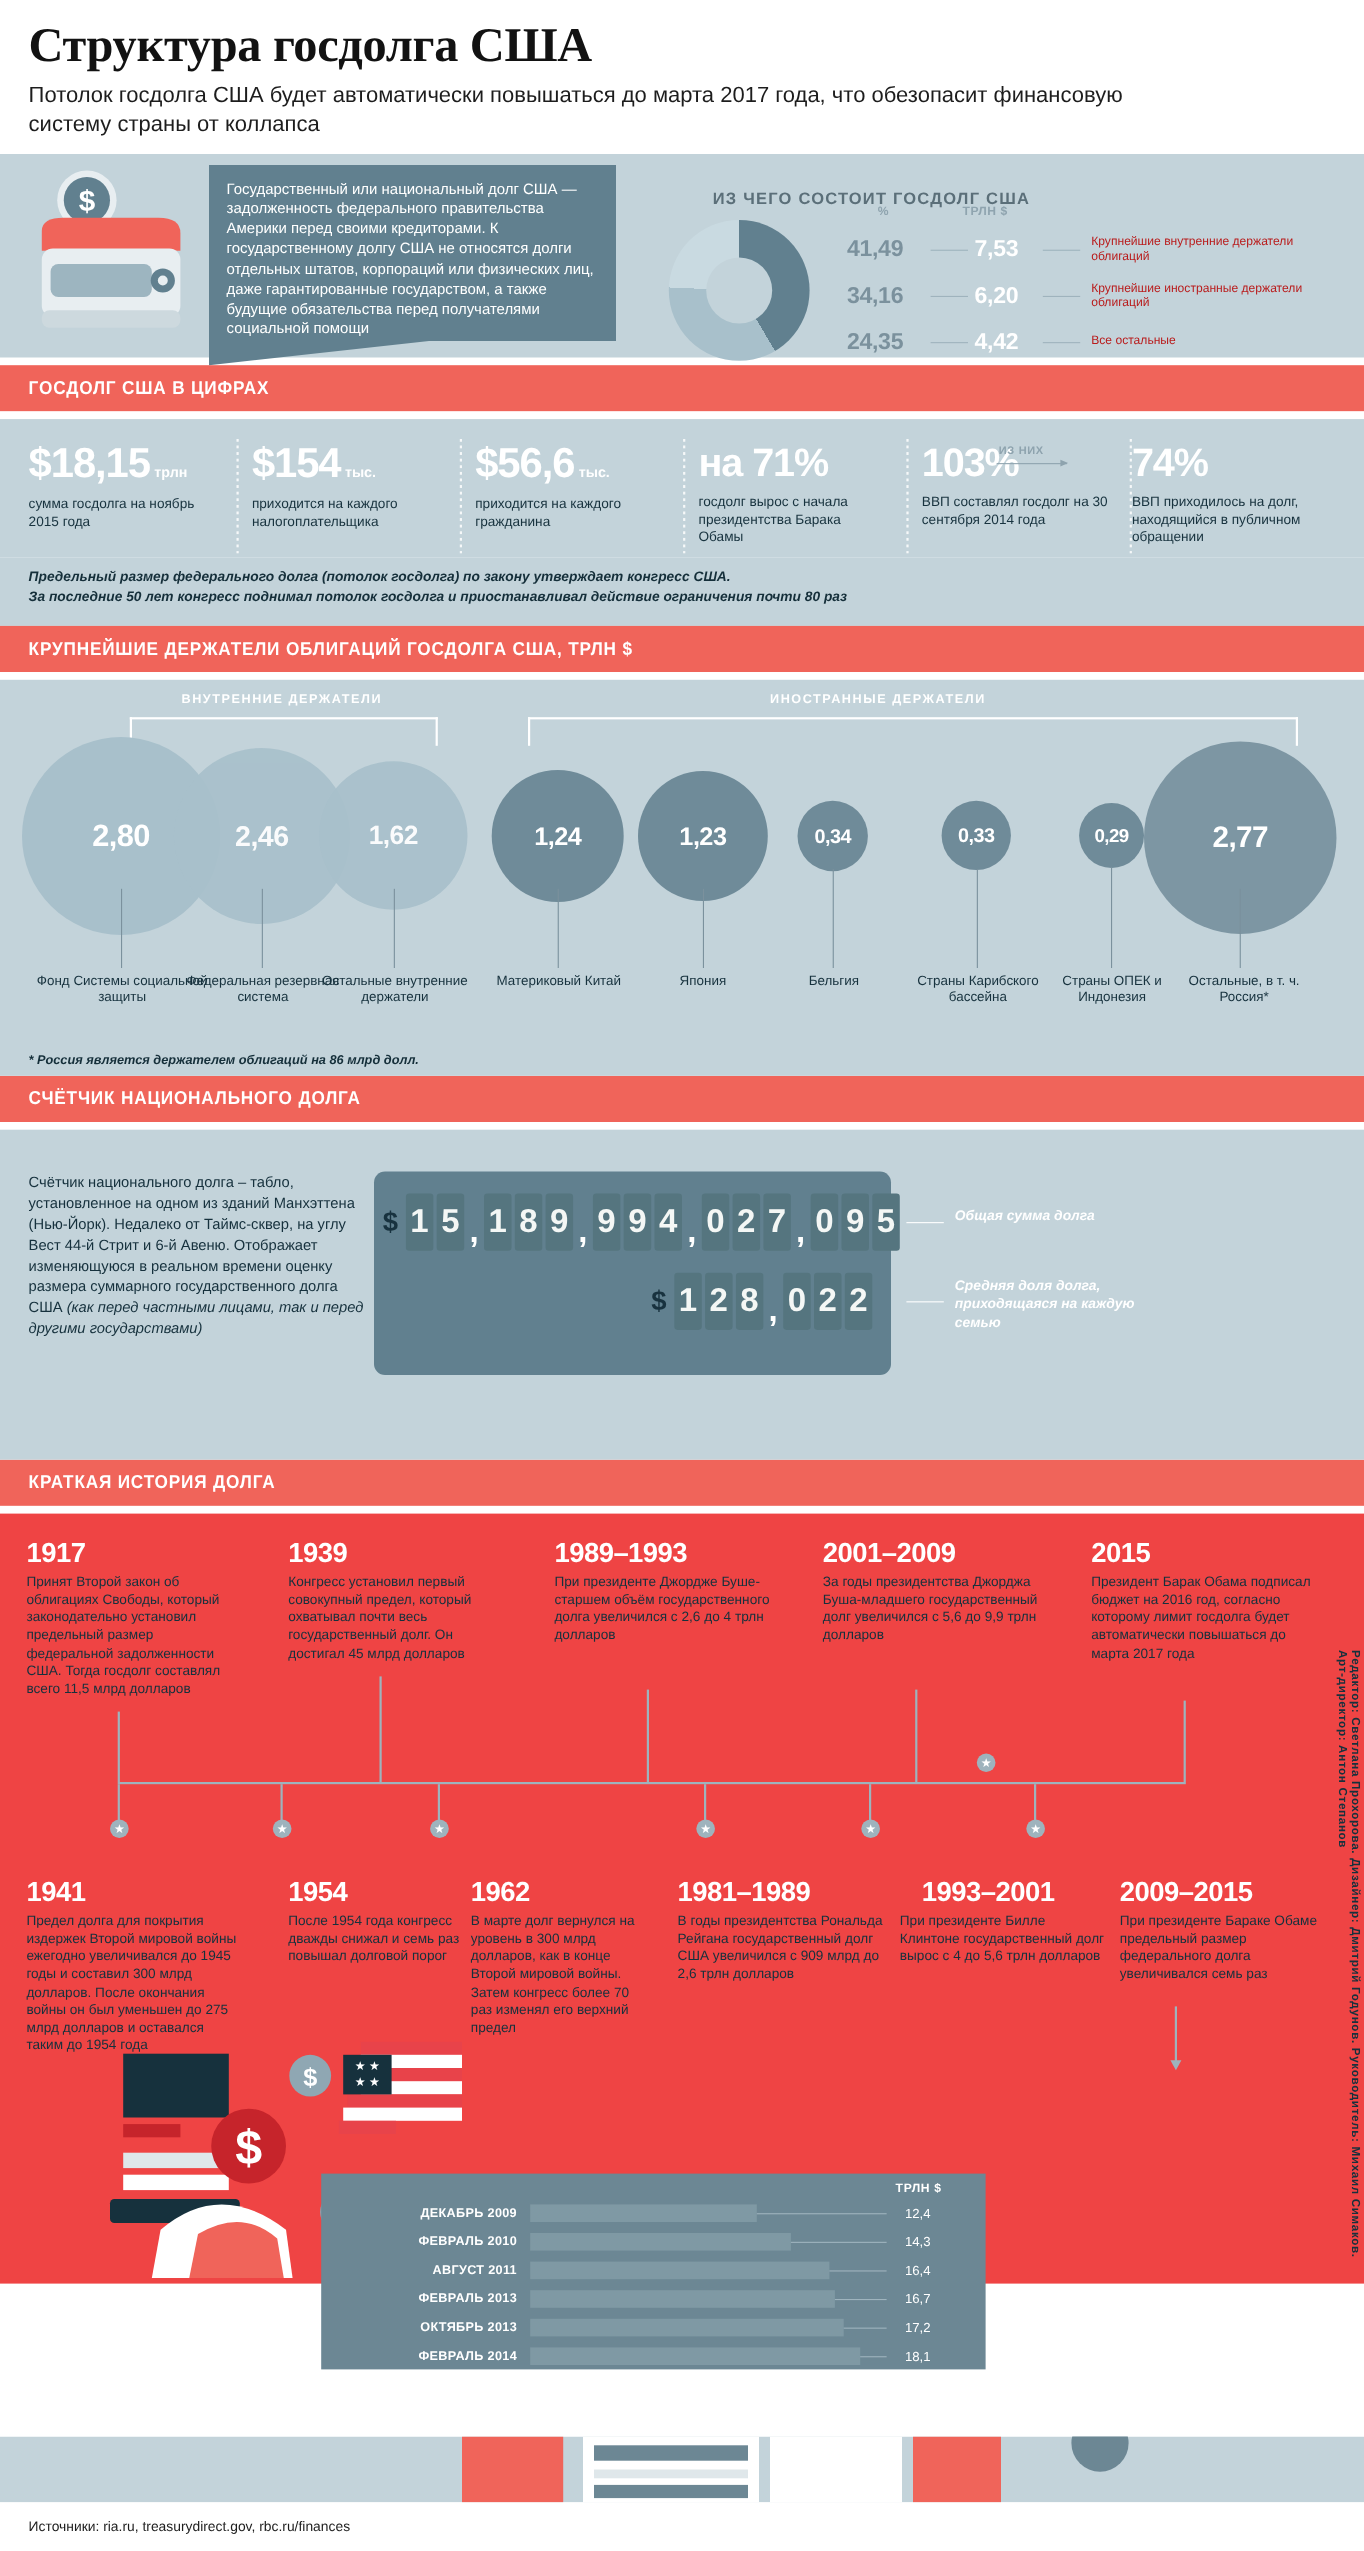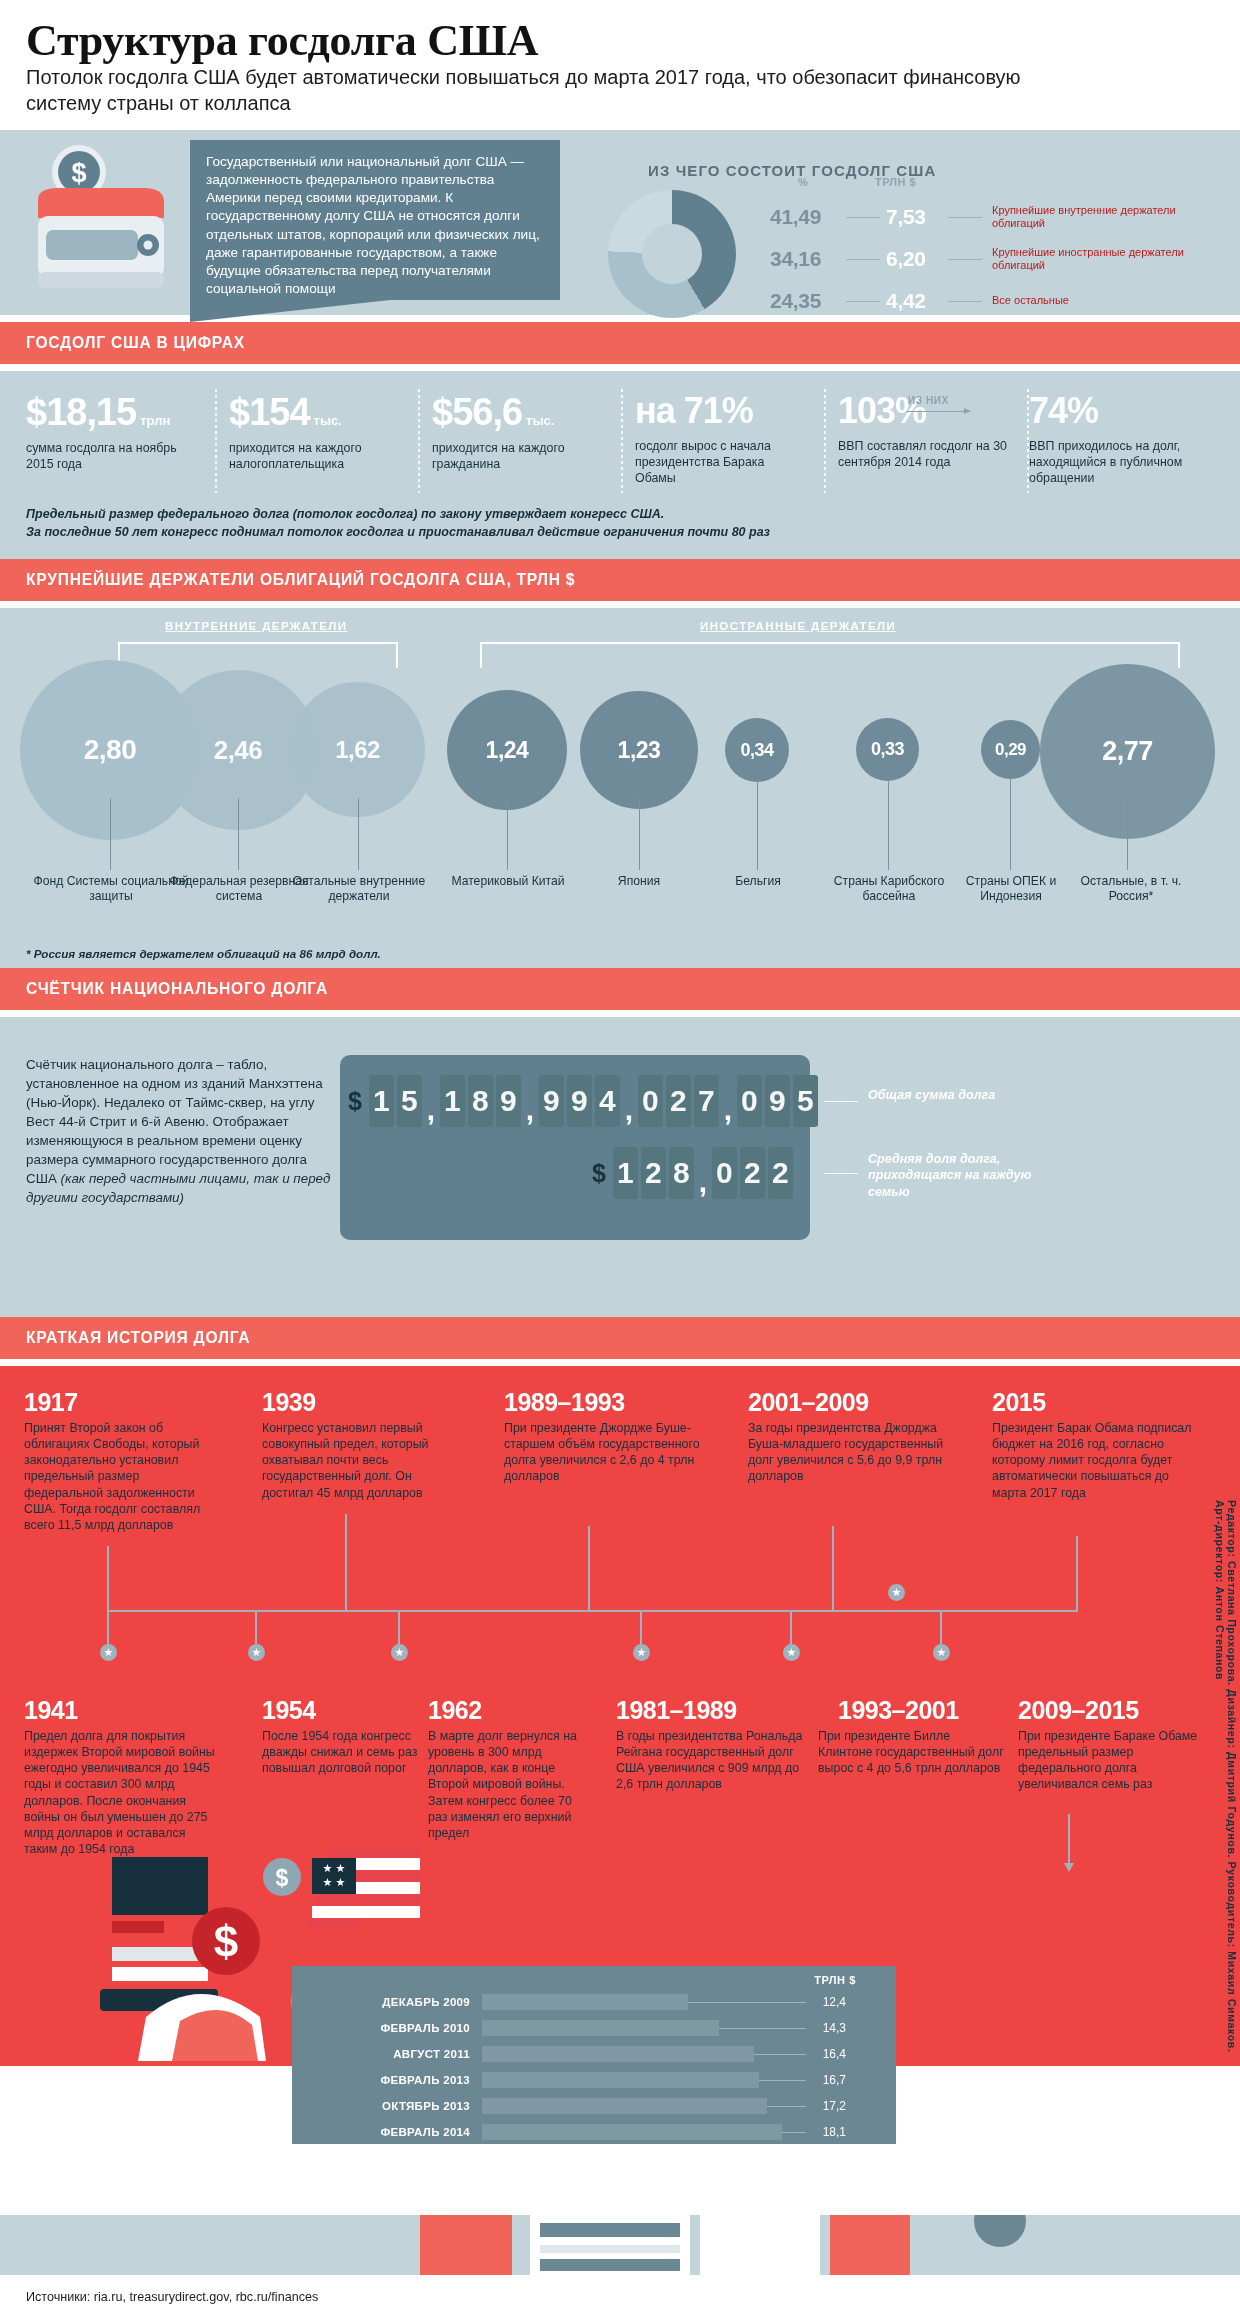--- a/index.html
+++ b/index.html
@@ -20,21 +20,21 @@
   .header { padding: 18px 26px 14px 26px; background:#fff; }
   .title {
     font-family: "Liberation Serif", serif;
     font-size: 44px;
     font-weight: 700;
     color: #121212;
     letter-spacing: -0.3px;
     line-height: 1.05;
   }
   .subtitle {
-    margin-top: 0;
+    margin-top: 10px;
     font-size: 20px;
     line-height: 1.30;
     color: #1d1d1d;
     max-width: 1040px;
     font-weight: 400;
   }
 
   
   .band-red {
     background: #f0645a;
@@ -232,21 +232,20 @@
   }
 
   
   .sec-holders { background:#c3d3da; position:relative; height:360px; }
   .grp-label {
     position:absolute;
     color:#ffffff;
     font-size:11.5px;
     font-weight:700;
     letter-spacing:1.4px;
-    text-decoration:underline;
   }
   .bracket {
     position:absolute;
     border-top:2px solid #ffffff;
     border-left:2px solid #ffffff;
     border-right:2px solid #ffffff;
     height:26px;
   }
   .bubble {
     position:absolute;

